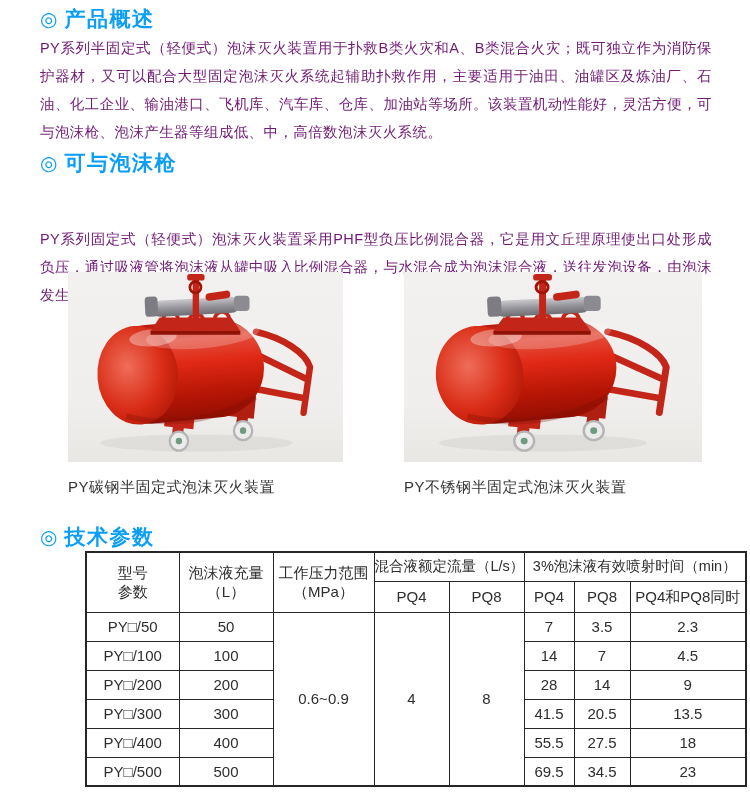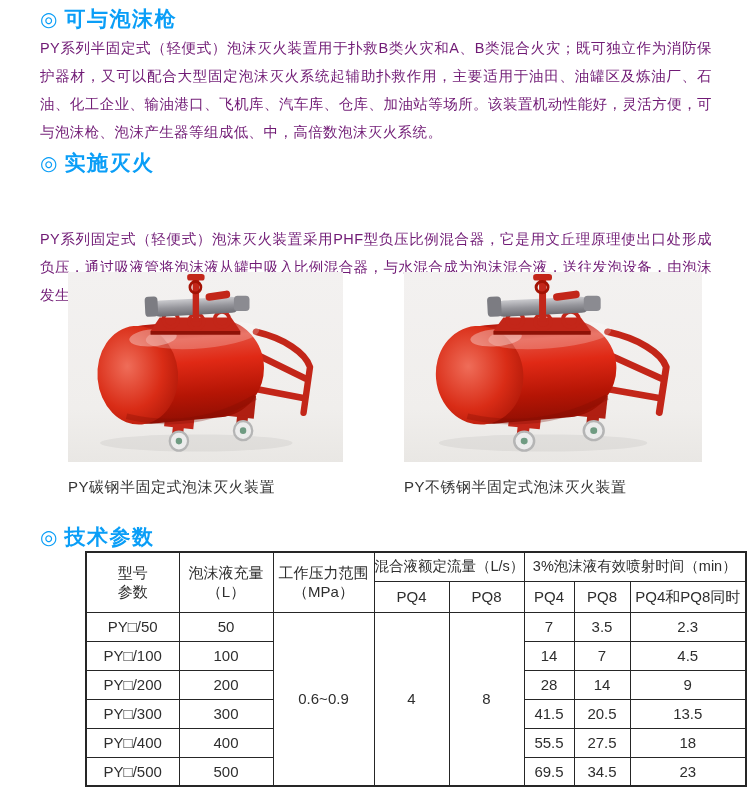--- a/index.html
+++ b/index.html
@@ -128,27 +128,27 @@
       <rect x="130" y="2" width="19" height="7" rx="3" fill="#c32619"></rect>
       <circle cx="139" cy="16" r="6" stroke="#a31204" stroke-width="3" fill="none"></circle>
     </symbol>
   </defs>
 </svg>
 
 <div class="page">
 
   <h2 class="sec-heading" style="top:6px;">
     <span class="marker">◎</span>
-    <span>可与泡沫枪</span>
+    <span>产品概述</span>
   </h2>
   <p class="para" style="top:34px;">PY系列半固定式（轻便式）泡沫灭火装置用于扑救B类火灾和A、B类混合火灾；既可独立作为消防保护器材，又可以配合大型固定泡沫灭火系统起辅助扑救作用，主要适用于油田、油罐区及炼油厂、石油、化工企业、输油港口、飞机库、汽车库、仓库、加油站等场所。该装置机动性能好，灵活方便，可与泡沫枪、泡沫产生器等组成低、中，高倍数泡沫灭火系统。</p>
 
   <h2 class="sec-heading" style="top:150px;">
     <span class="marker">◎</span>
-    <span>实施灭火</span>
+    <span>可与泡沫枪</span>
   </h2>
   <p class="para" style="top:178px;margin-top:47px;">PY系列固定式（轻便式）泡沫灭火装置采用PHF型负压比例混合器，它是用文丘理原理使出口处形成负压，通过吸液管将泡沫液从罐中吸入比例混合器，与水混合成为泡沫混合液，送往发泡设备，由泡沫发生设备产生泡沫，实施灭火。</p>
 
   <figure class="figure" id="figure-left">
     <div class="img-box">
       <svg viewBox="0 0 300 200" preserveAspectRatio="none">
           <use href="#tank-graphic"></use>
         </svg>
     </div>
     <figcaption class="caption">PY碳钢半固定式泡沫灭火装置</figcaption>

